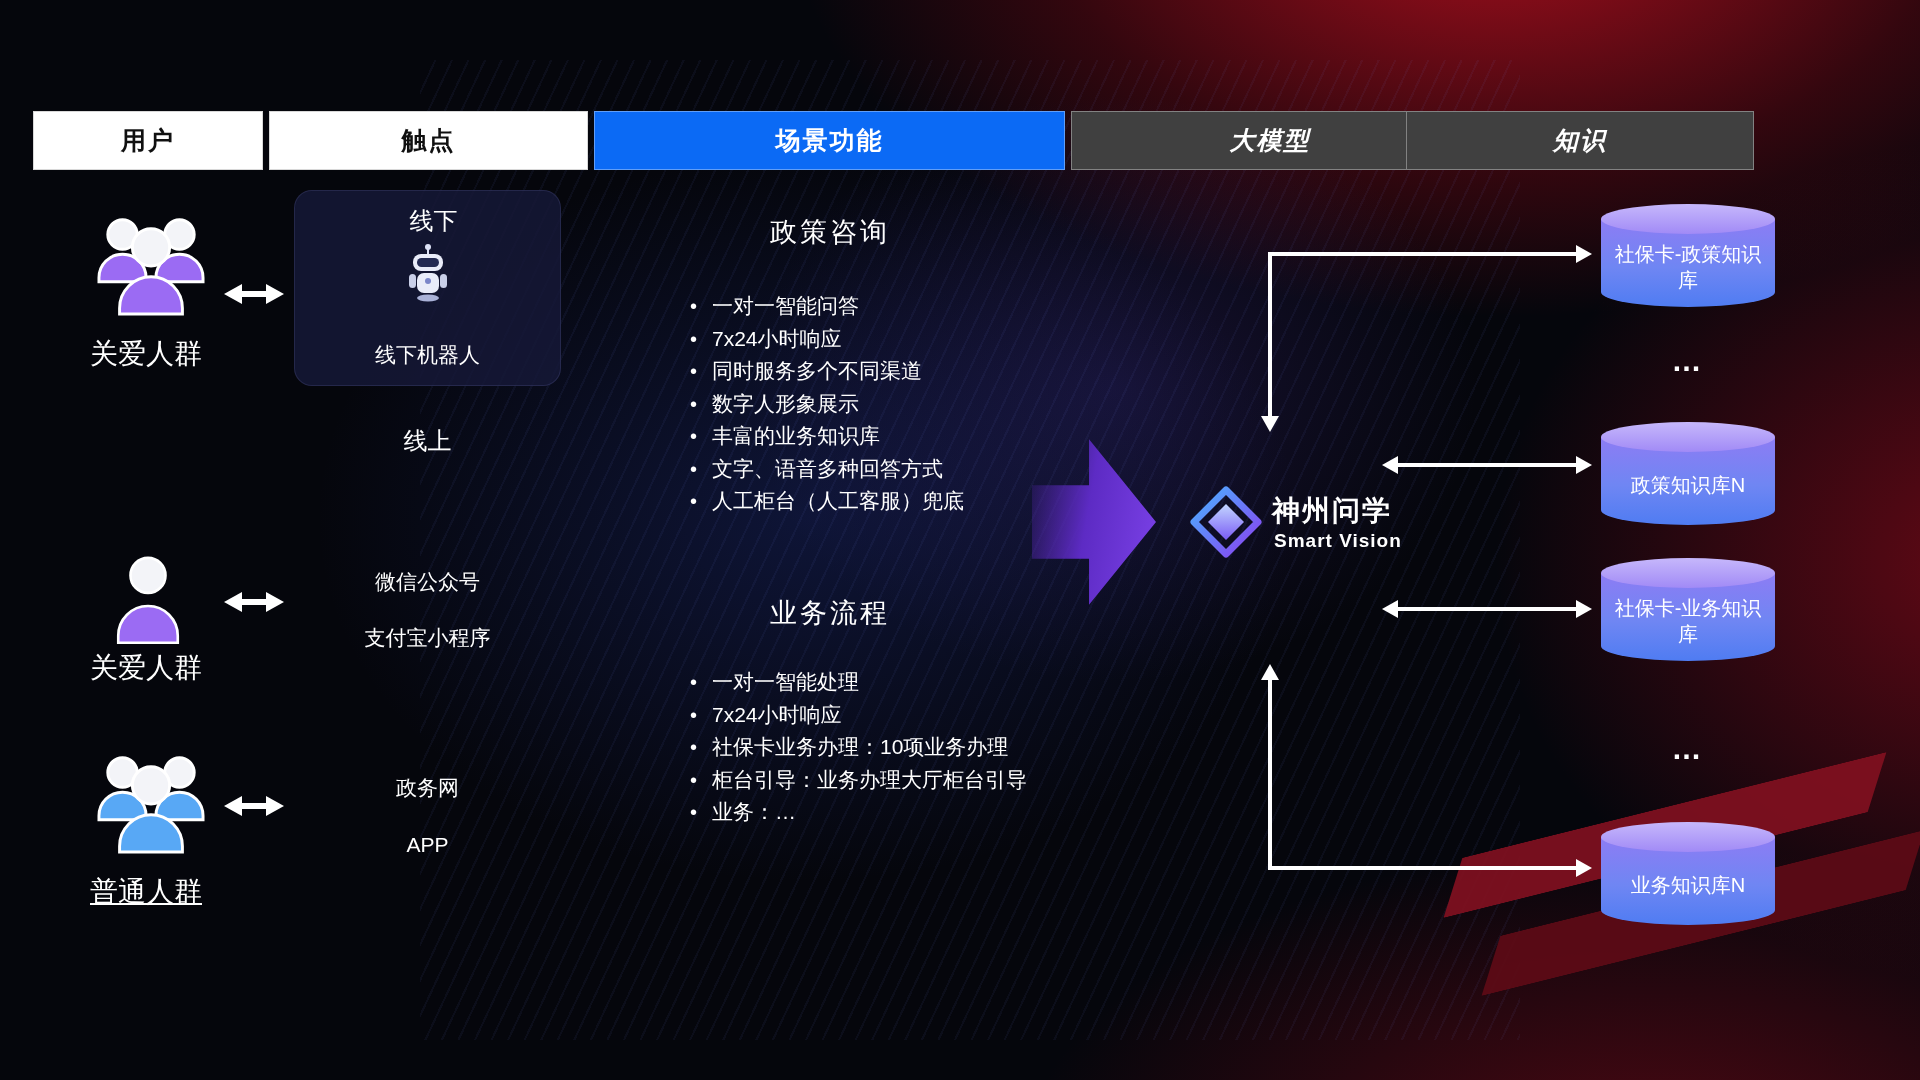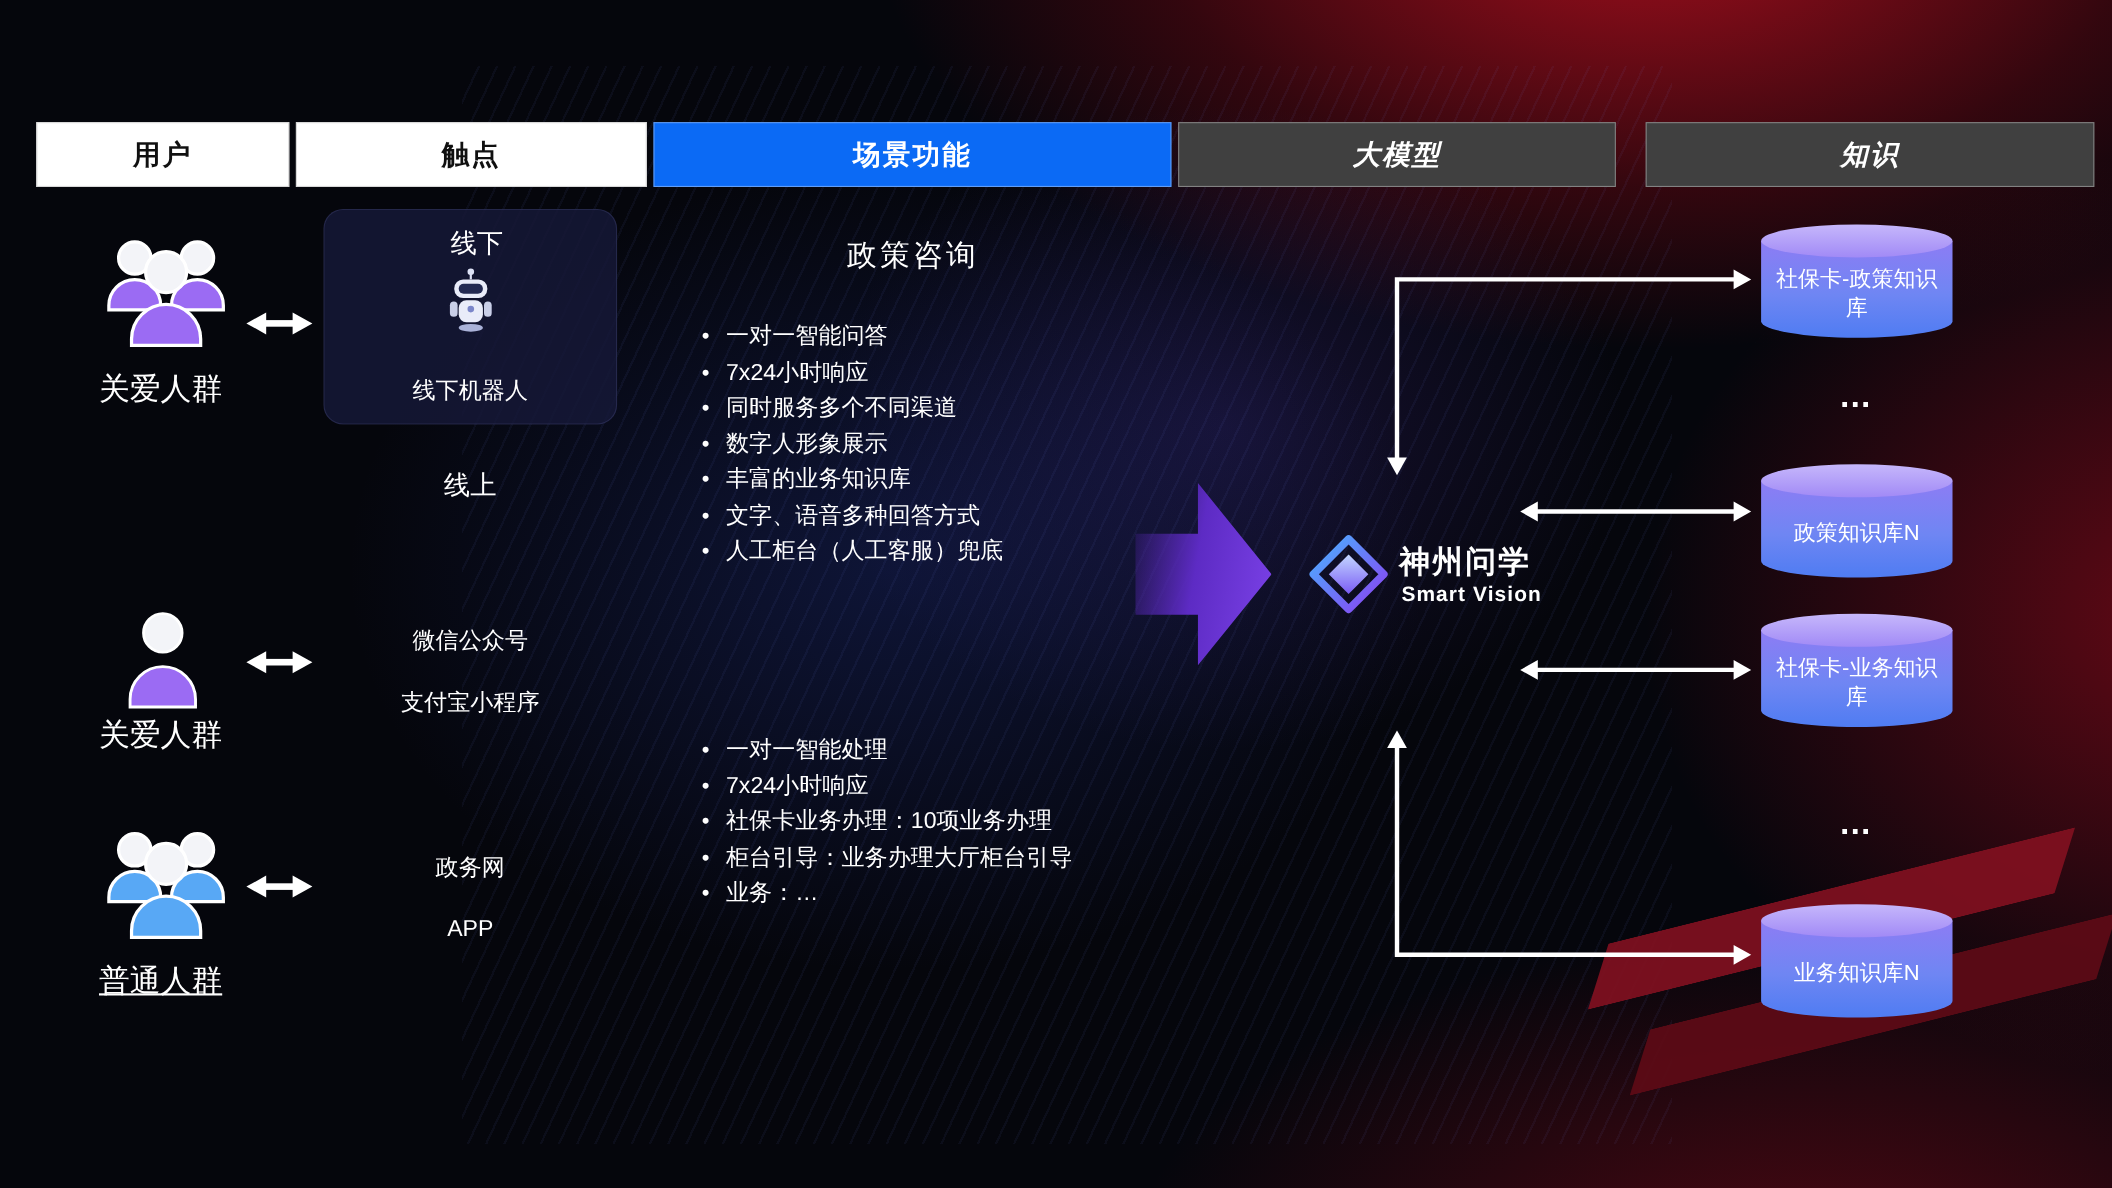--- a/index.html
+++ b/index.html
@@ -43,21 +43,21 @@
   .offline-box { position:absolute; left:294px; top:190px; width:267px; height:196px;
                  background:rgba(22,25,56,.82); border-radius:18px; border:1px solid rgba(120,130,200,.18); }
   .offline-title { position:absolute; top:14px; left:6px; width:100%; text-align:center; font-size:24px; }
   .offline-robot { position:absolute; top:52px; left:50%; transform:translateX(-50%); }
   .offline-robot-label { position:absolute; bottom:16px; left:0; width:100%; text-align:center; font-size:21px; }
   .tp-label { position:absolute; left:294px; width:267px; text-align:center; color:#fff; }
 
   
   .fn-title { position:absolute; left:594px; width:472px; text-align:center;
               font-size:27px; letter-spacing:3px; color:#fff; }
-  .fn-list { position:absolute; left:636px; width:400px; list-style:none; }
+  .fn-list { position:absolute; left:688px; width:400px; list-style:none; }
   .fn-list li { position:relative; padding-left:24px; font-size:21px; line-height:32.5px; color:#fff; }
   .fn-list li::before { content:"•"; position:absolute; left:2px; top:0; font-size:20px; color:#fff; }
 
   
   .flow-arrow { position:absolute; left:1032px; top:430px; width:124px; height:184px;
     background:linear-gradient(100deg, rgba(58,24,120,.15) 0%, #5d2bc4 45%, #7d43ea 100%);
     clip-path:polygon(0 30%,46% 30%,46% 5%,100% 50%,46% 95%,46% 70%,0 70%); }
 
   
   .brand-icon { position:absolute; left:1190px; top:486px; }
@@ -89,21 +89,21 @@
   <div class="bg bg-red-bottom"></div>
   <div class="bg bg-blue-mid"></div>
   <div class="bg-streaks"></div>
   <div class="chevron chevron-1"></div>
   <div class="chevron chevron-2"></div>
 
   <div class="hdr hdr-white" style="left:33px;  width:230px;">用户</div>
   <div class="hdr hdr-white" style="left:269px; width:319px;">触点</div>
   <div class="hdr hdr-blue" style="left:594px; width:471px;">场景功能</div>
   <div class="hdr hdr-purple" style="left:1071px;width:398px;">大模型</div>
-  <div class="hdr hdr-purple" style="left:1496px;width:408px;">知识</div>
+  <div class="hdr hdr-purple" style="left:1406px;width:348px;">知识</div>
 
   <div class="user-icon" style="left:92px;top:210px;">
     <svg width="118" height="108" viewBox="0 0 120 110">
       <g stroke="#ffffff" stroke-width="3">
         <circle cx="31" cy="25" r="15" fill="#f3f4f8"></circle>
         <path d="M7 73 v-4 a24 24 0 0 1 48 0 v4 z" fill="#9b6bf3"></path>
         <circle cx="89" cy="25" r="15" fill="#f3f4f8"></circle>
         <path d="M65 73 v-4 a24 24 0 0 1 48 0 v4 z" fill="#9b6bf3"></path>
         <circle cx="60" cy="38" r="19" fill="#f3f4f8"></circle>
         <path d="M28 106 v-6 a32 32 0 0 1 64 0 v6 z" fill="#9b6bf3"></path>
@@ -164,20 +164,21 @@
   <ul class="fn-list" style="top:290px;">
     <li>一对一智能问答</li>
     <li>7x24小时响应</li>
     <li>同时服务多个不同渠道</li>
     <li>数字人形象展示</li>
     <li>丰富的业务知识库</li>
     <li>文字、语音多种回答方式</li>
     <li>人工柜台（人工客服）兜底</li>
   </ul>
 
+  <div class="fn-title" style="top:595px;">业务流程</div>
   <ul class="fn-list" style="top:666px;">
     <li>一对一智能处理</li>
     <li>7x24小时响应</li>
     <li>社保卡业务办理：10项业务办理</li>
     <li>柜台引导：业务办理大厅柜台引导</li>
     <li>业务：…</li>
   </ul>
 
   <div class="flow-arrow"></div>
 

